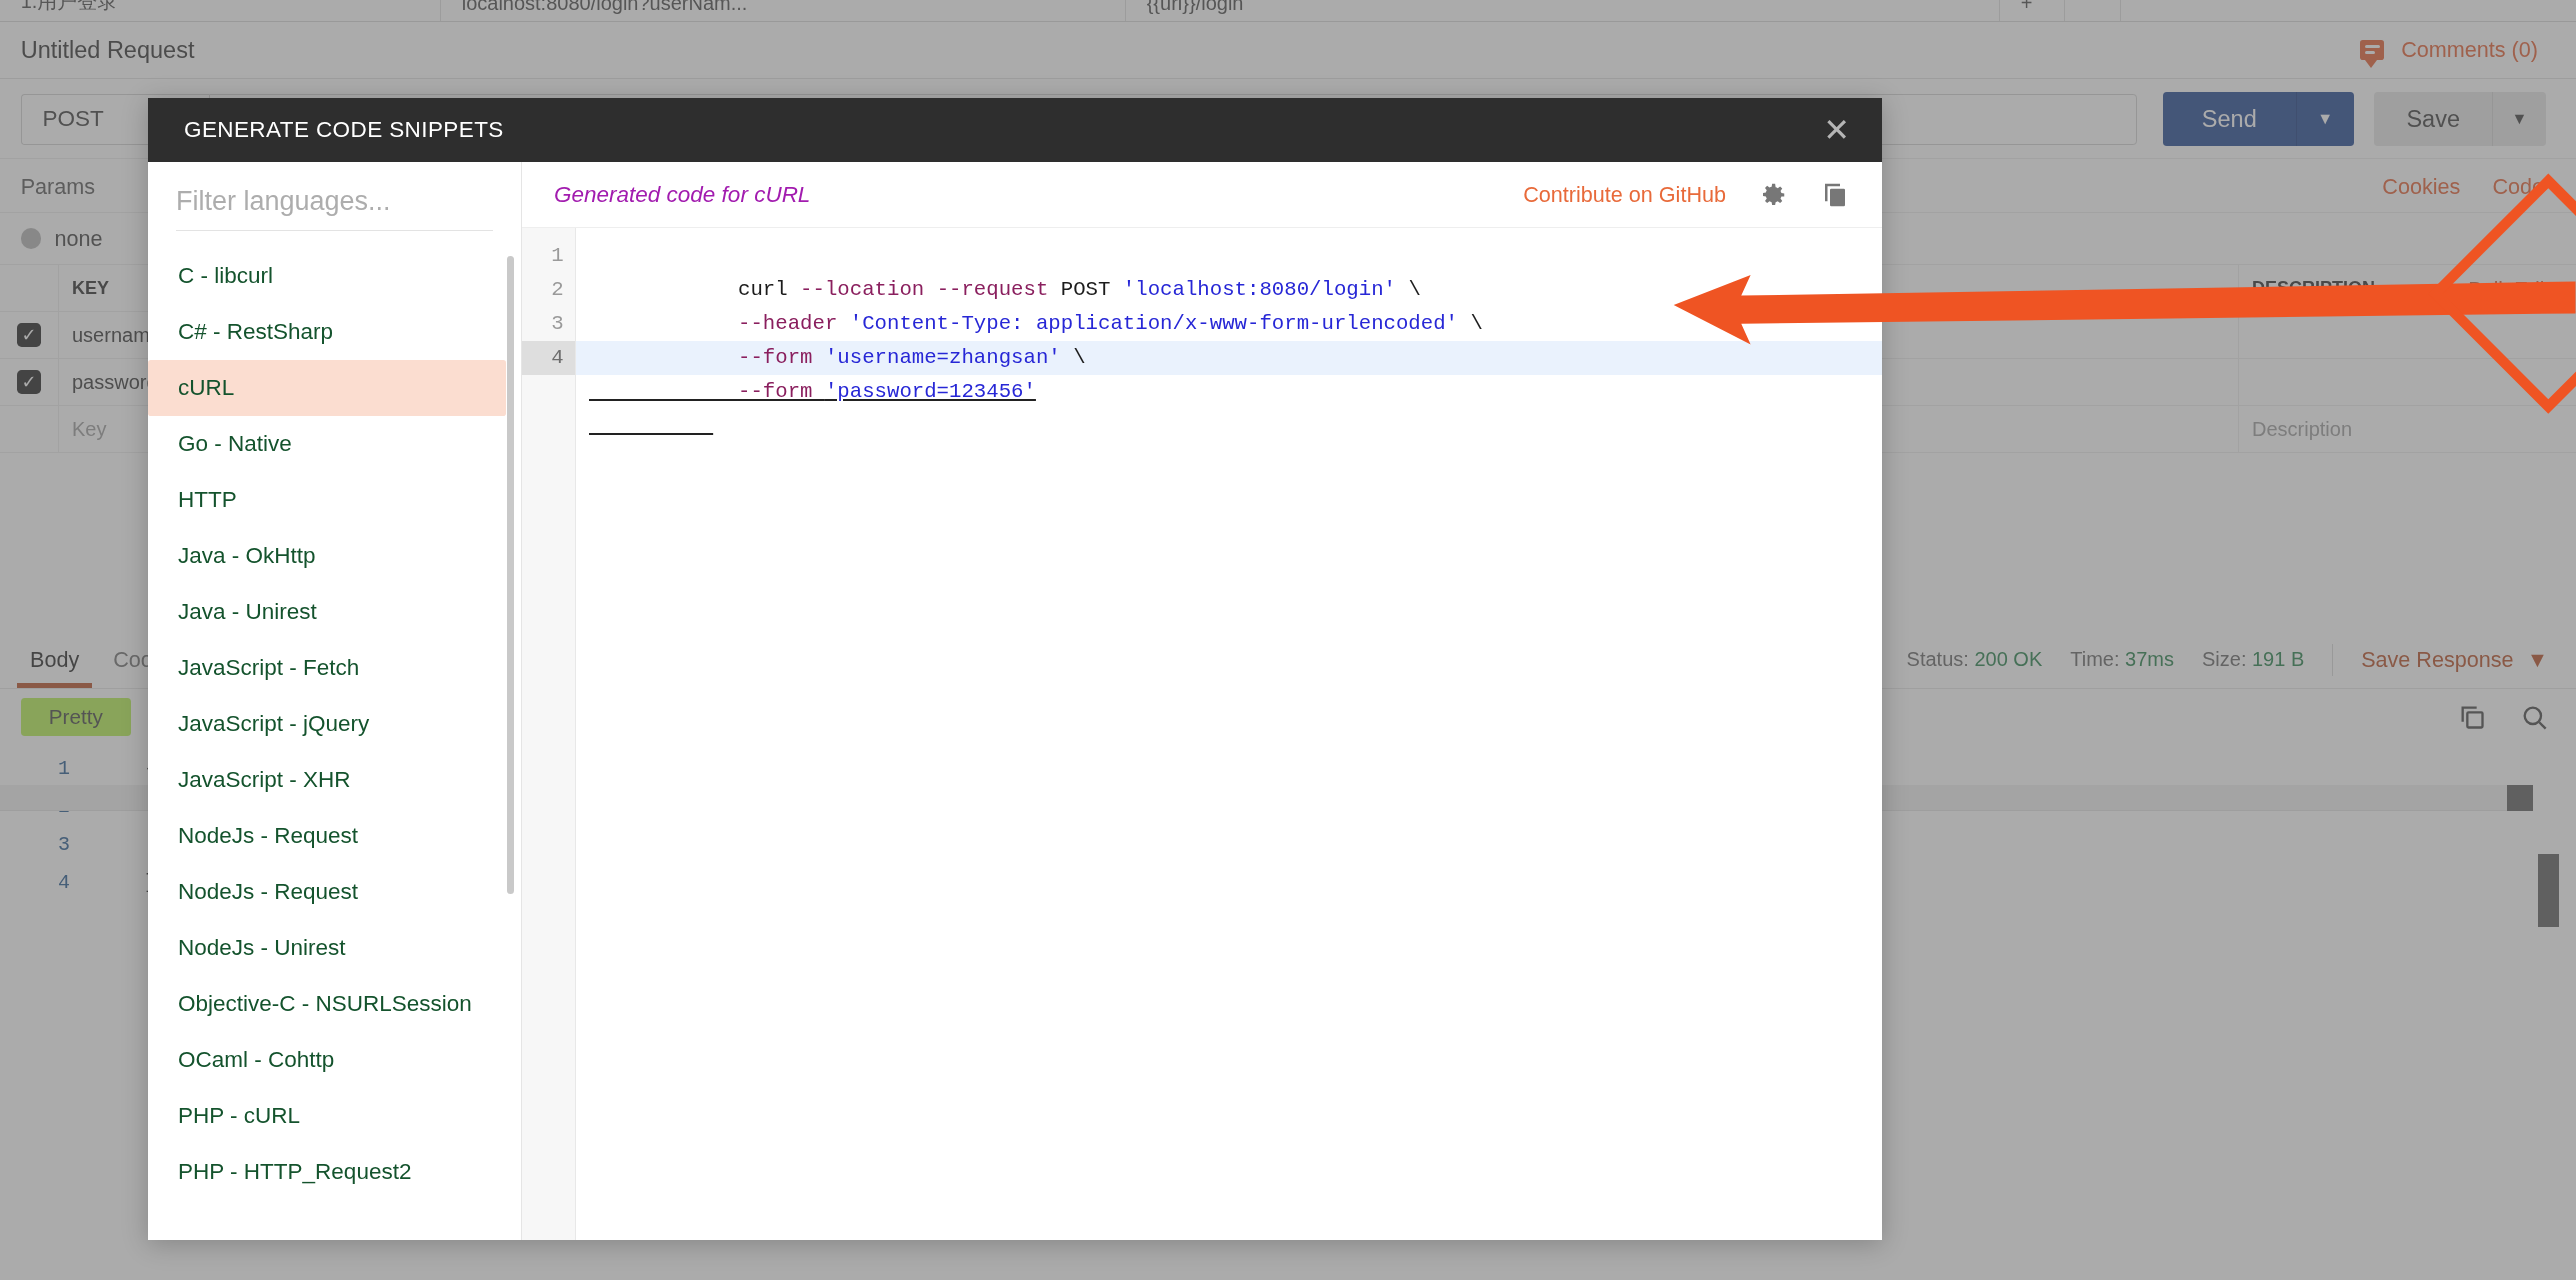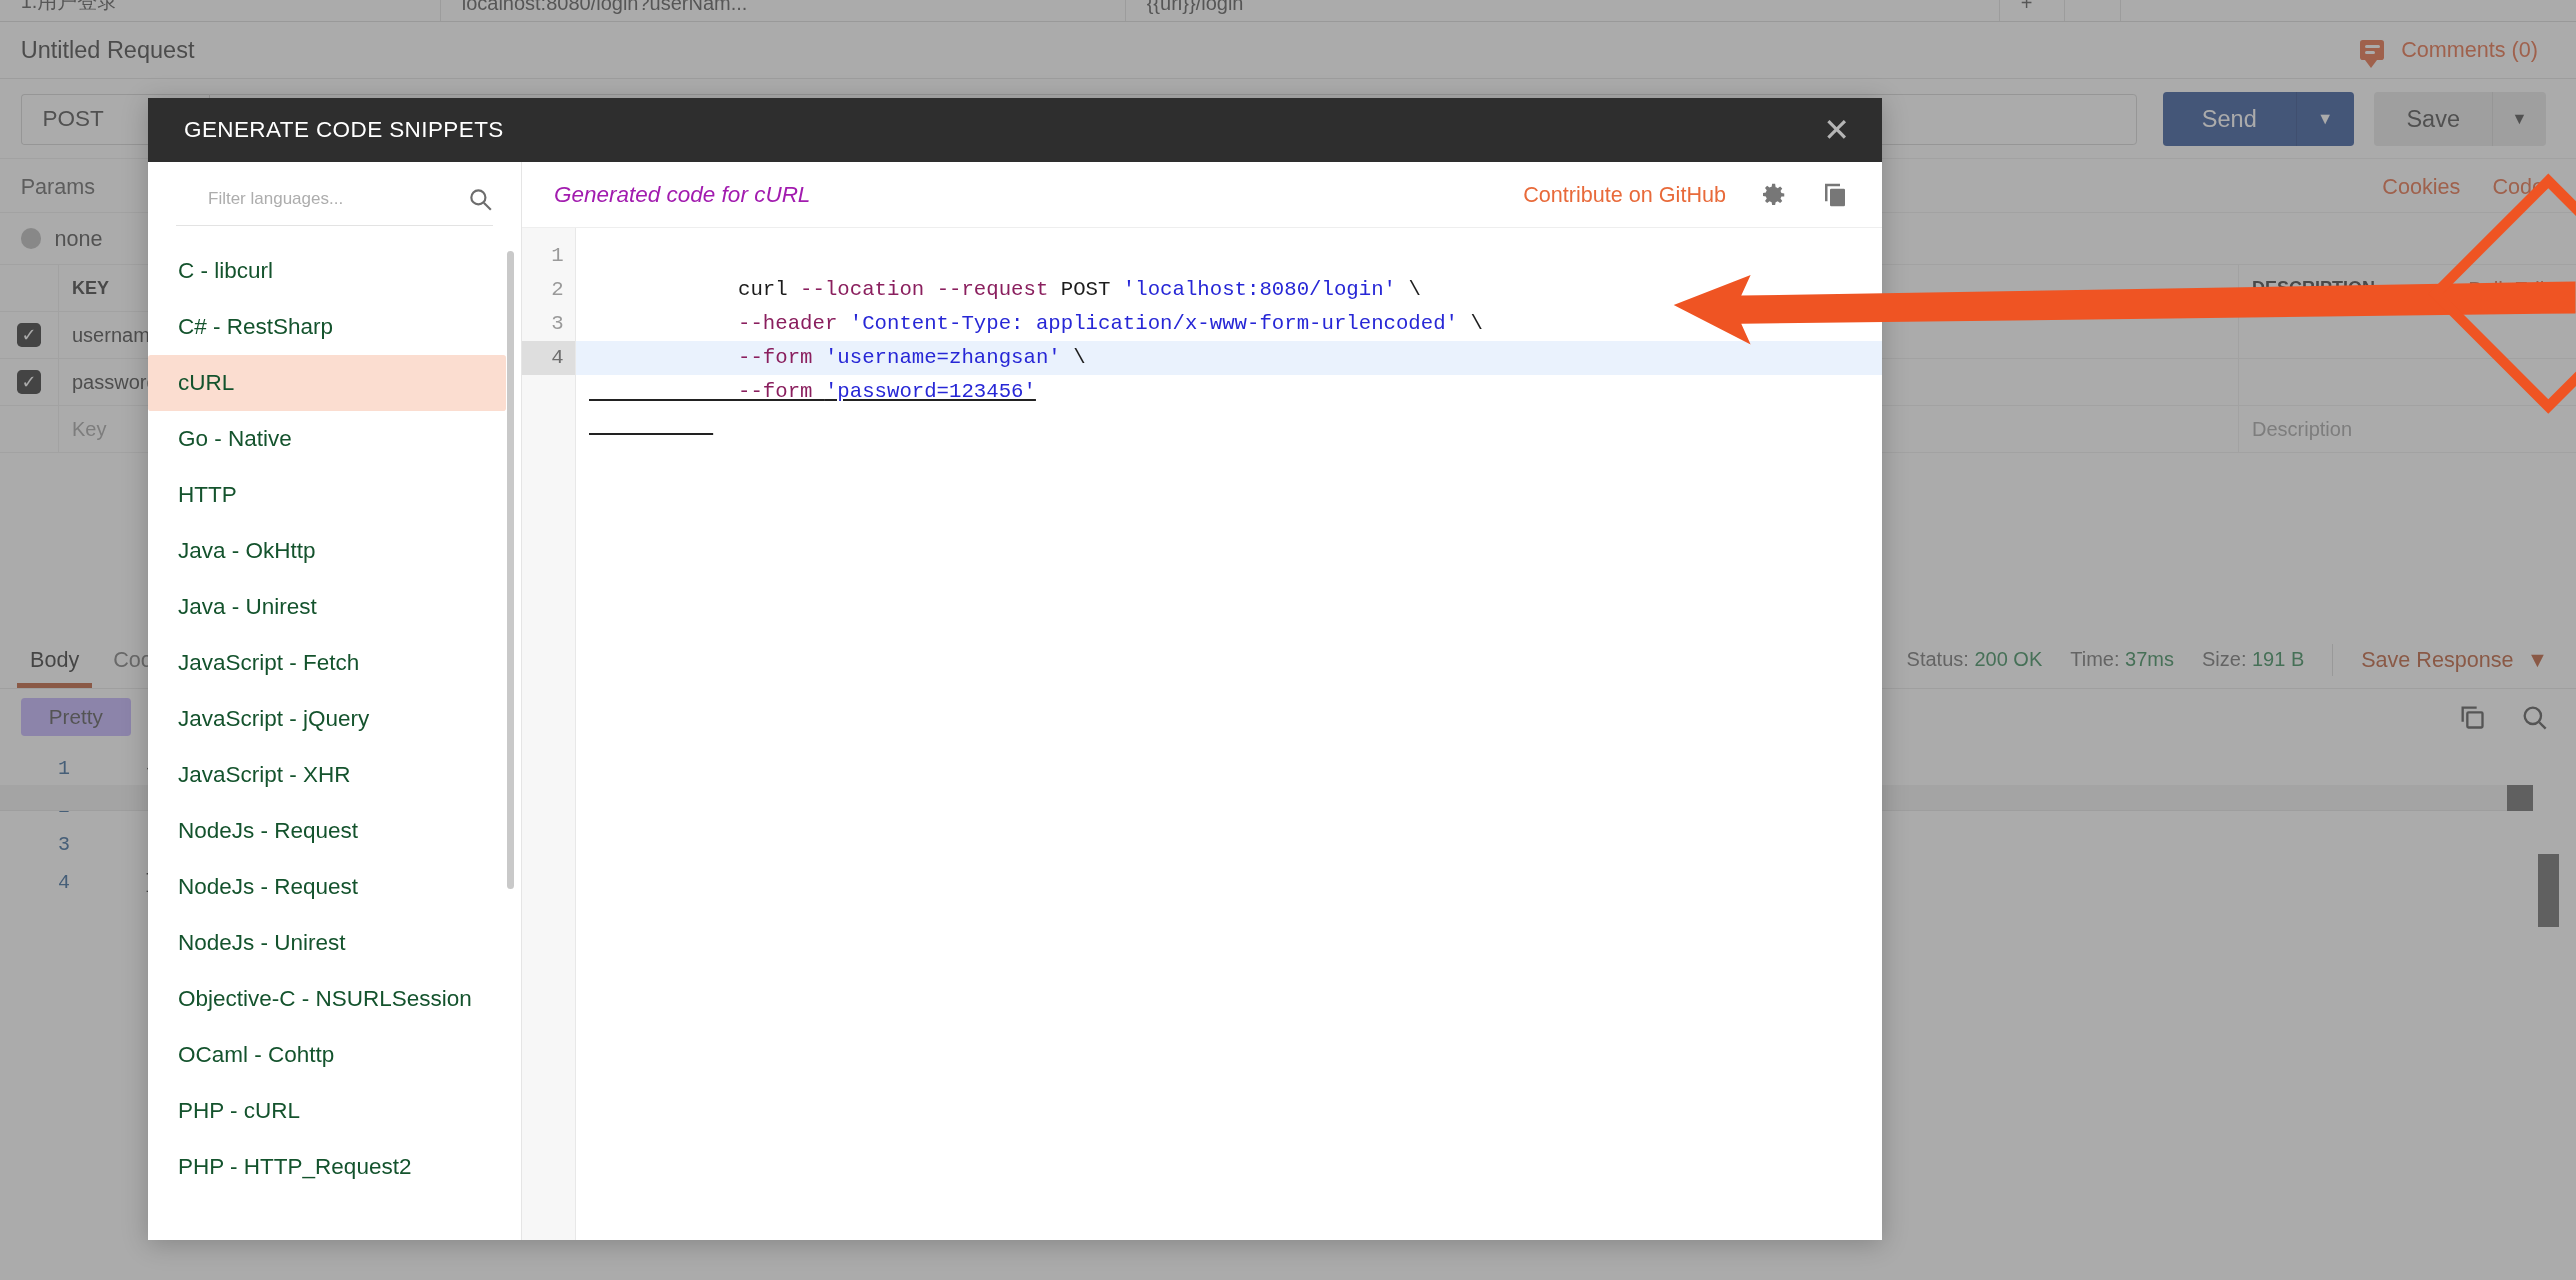--- a/index.html
+++ b/index.html
@@ -151,21 +151,21 @@
     height: 4.7px; background:#c0633f; }
   .resp-meta { margin-left:auto; display:flex; align-items:center; gap: 28px;
                padding-right: 28px; font-size: 20px; color:#777; }
   .metrc strong { font-weight: normal; color:#3f8f5f; }
   .sep { width:0.9px; height:32px; background:#ddd; }
   .saveresp { font-size: 21.6px; color:#c0633f; display:flex; align-items:center; gap:13px;}
 
   
   .pretty-bar { position:absolute; top: 689px; left:0; right:0; height: 56px;
                 background:#fff; display:flex; align-items:center; padding-left: 20.7px; }
-  .pretty-chip { padding: 6.6px 28px; background:#c4b5fd; border-radius: 3.8px;
+  .pretty-chip { padding: 6.6px 28px; background:#bef264; border-radius: 3.8px;
                  font-size: 20.7px; color:#595959; }
   .pretty-icons { margin-left:auto; display:flex; align-items:center; gap: 34px; padding-right: 28px;}
   .ico { width: 28px; height: 28px; color:#5a5a5a; }
 
   
   .jsonbody { position:absolute; top: 749px; left:0; right:0; bottom: 0; background:#fff;}
   .jline { display:flex; height: 38px; align-items:center; font-family:"Liberation Mono", monospace; }
   .jnum { width: 89px; text-align:right; padding-right: 19px; font-size: 20px; color:#3f6d9e;}
   .jtxt { font-size: 20px; color:#333; padding-left: 56px;}
   .scroll-h { position:absolute; top: 785px; left: 0; right: 43px; height: 26px; }
@@ -190,22 +190,22 @@
                  font-weight: 300; }
   .modal-body { flex:1; display:flex; min-height:0; }
 
   .lang-pane {
     width: 374px; border-right: 0.9px solid #e5e5e5; display:flex; flex-direction:column;
     position: relative; background:#fff;
   }
   .filter-wrap { padding: 24.4px 28px 0 28px; }
   .filter-row { display:flex; align-items:center; border-bottom: 0.9px solid #e3e3e3;
                 padding-bottom: 13px; }
-  .filter-input { flex:1; border:none; outline:none; font-size: 17px; color:#585858;
-                  font-family:"Liberation Sans", sans-serif; background:transparent;margin-left:32px;}
+  .filter-input { flex:1; border:none; outline:none; font-size: 27px; color:#585858;
+                  font-family:"Liberation Sans", sans-serif; background:transparent;}
   .filter-input::placeholder{ color:#adadad; }
   .mag { width: 26px; height:26px; color:#6d6d6d; }
   .lang-list { flex:1; overflow:hidden; padding-top: 17px; position:relative; }
   .lang-item { height: 56px; display:flex; align-items:center; padding-left: 30px;
                font-size: 22.5px; color:#14532d; margin: 0 15px 0 0; border-radius:2.8px;}
   .lang-item.sel { background:#fbddd0; }
   .lang-scroll { position:absolute; right: 7.5px; top: 24.4px; width: 6.6px; height: 638px;
                  background:#c9c9c9; border-radius:3.8px; }
 
   .code-pane { flex:1; display:flex; flex-direction:column; min-width:0; background:#fff; }

